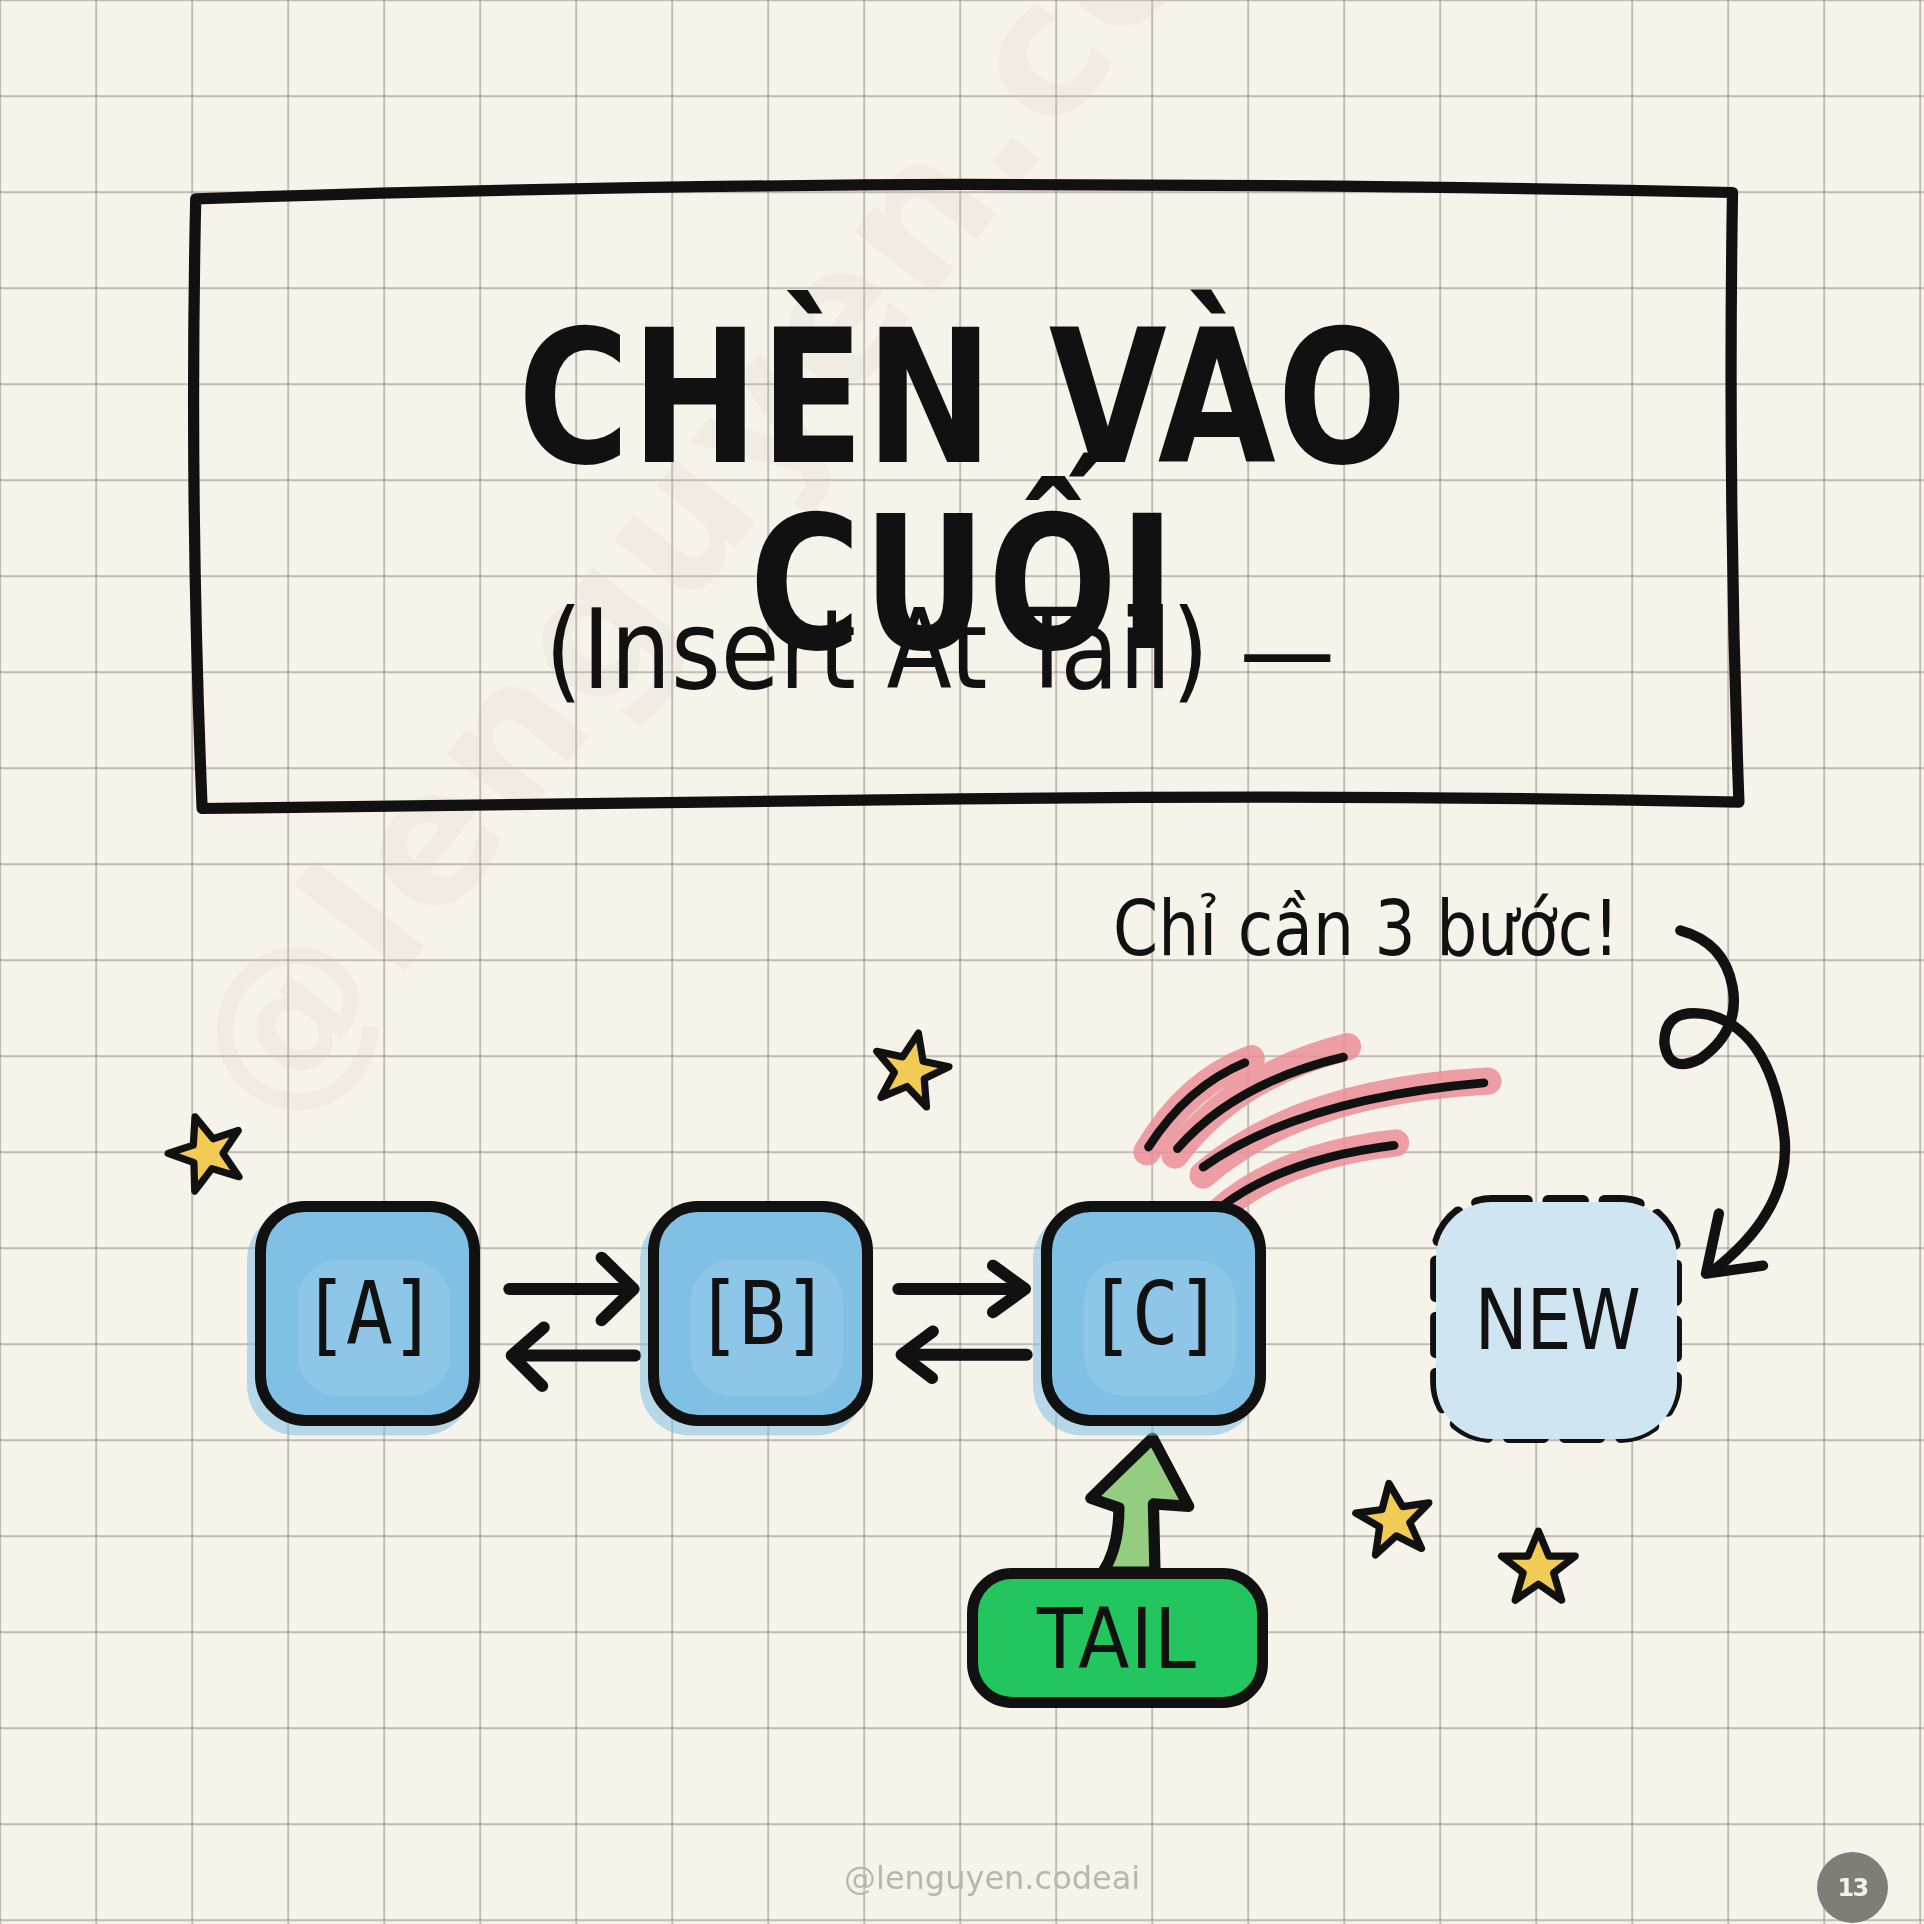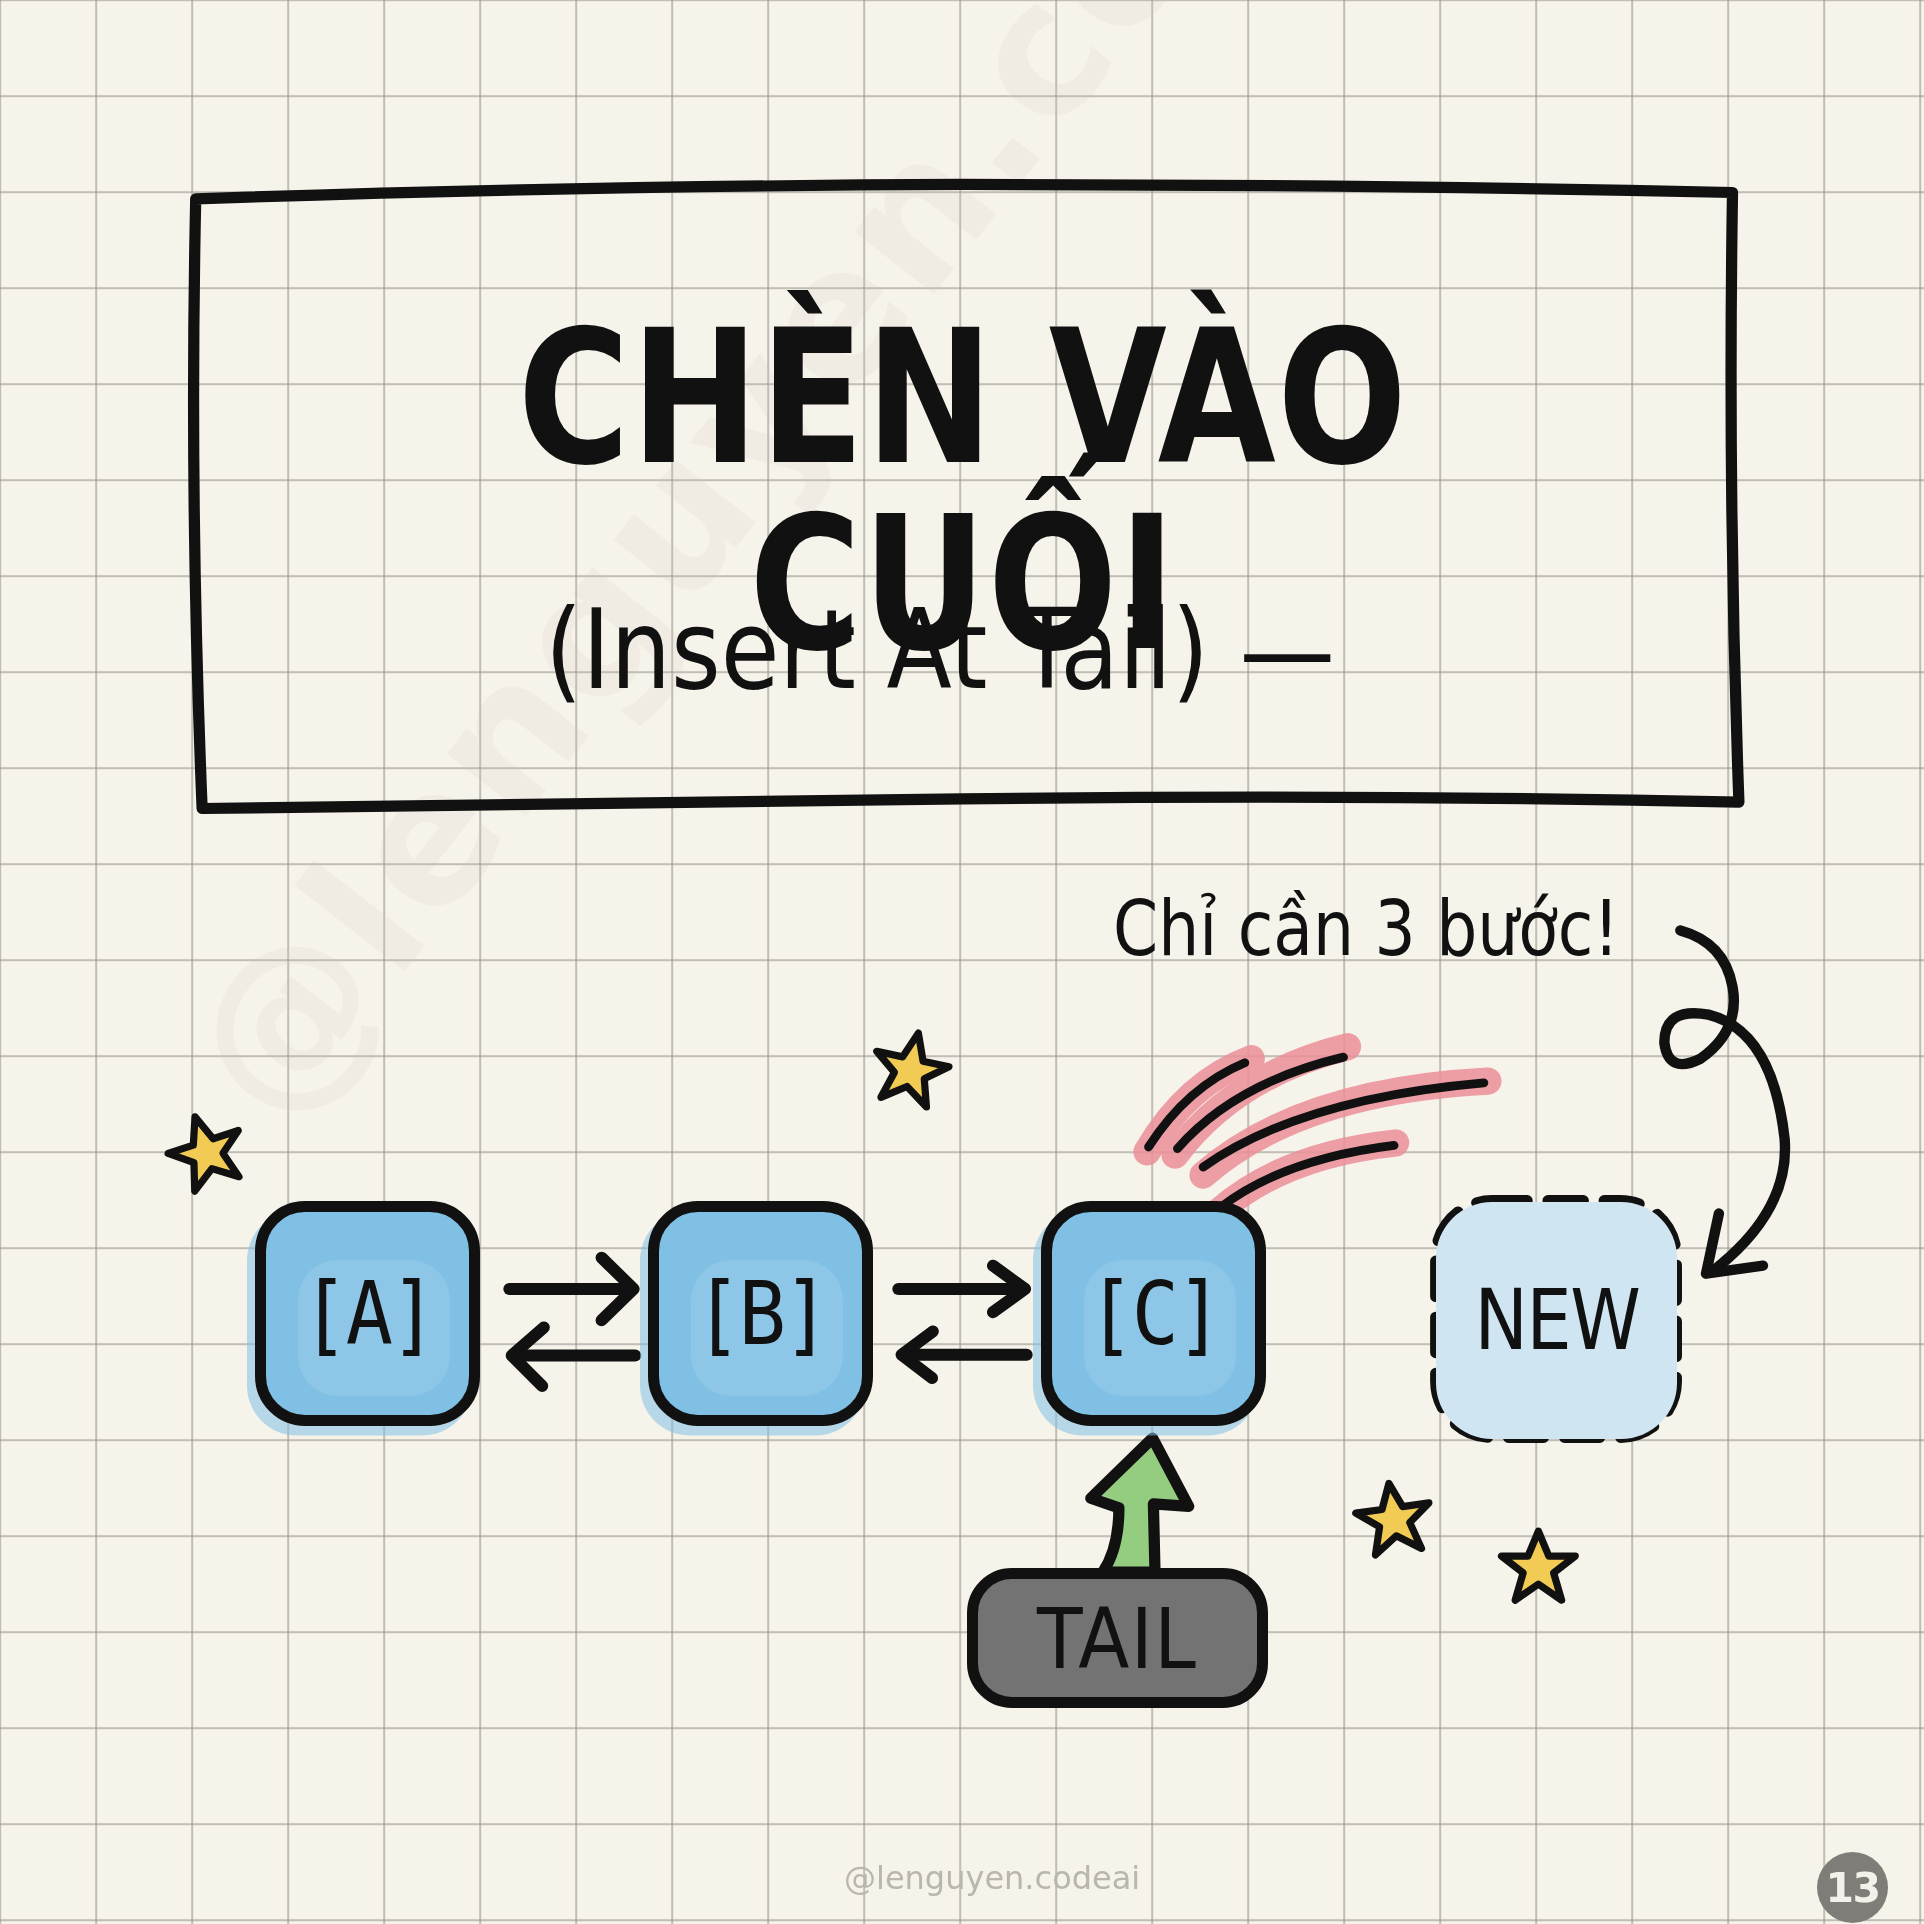--- a/index.html
+++ b/index.html
@@ -56,37 +56,37 @@
     position: absolute; left: 1436px; top: 1202px; width: 241px; height: 237px;
     border-radius: 56px; background: #cfe6f2;
     display: flex; align-items: center; justify-content: center;
   }
   .node-new-label {
     position: relative; z-index: 2; font-family: "DejaVu Sans", sans-serif;
     font-size: 83px; color: #111; transform: scaleX(0.86); letter-spacing: -1.6px;
   }
   .tail-tag {
     position: absolute; left: 967px; top: 1568px; width: 301px; height: 140px;
-    background: #737373; border: 11.2px solid #111; border-radius: 45px; box-sizing: border-box;
+    background: #22c55e; border: 11.2px solid #111; border-radius: 45px; box-sizing: border-box;
     display: flex; align-items: center; justify-content: center;
   }
   .tail-label {
     font-family: "DejaVu Sans", sans-serif; font-size: 83px; color: #111;
     transform: scaleX(0.9); letter-spacing: 1.6px; position: relative; top: 1.6px;
   }
   .footer-handle {
     position: absolute; left: 844px; top: 1859px;
     font-family: "DejaVu Sans", sans-serif; font-size: 32px; color: #b9b6ae;
     white-space: nowrap;
   }
   .page-badge {
     position: absolute; left: 1817px; top: 1852px; width: 71px; height: 71px;
     border-radius: 50%; background: #7e7d78; color: #f3f1ea;
     display: flex; align-items: center; justify-content: center;
-    font-family: "DejaVu Sans", sans-serif; font-size: 41px; font-weight: bold; letter-spacing: -1.6px;
+    font-family: "DejaVu Sans", sans-serif; font-size: 24px; font-weight: bold; letter-spacing: -1.6px;
   }
 </style>
 </head>
 <body>
 
 <div class="watermark-big">@lenguyen.codeai</div>
 
 <svg class="layer" viewBox="0 0 2400 2400">
 
   <path d="M244 248 Q700 232 1200 230 Q1700 230 2160 240 Q2154 620 2168 1000 Q1700 990 1200 996 Q700 1004 252 1008 Q236 620 244 248 Z" fill="none" stroke="#111" stroke-width="14" stroke-linejoin="round" stroke-linecap="round"></path>

